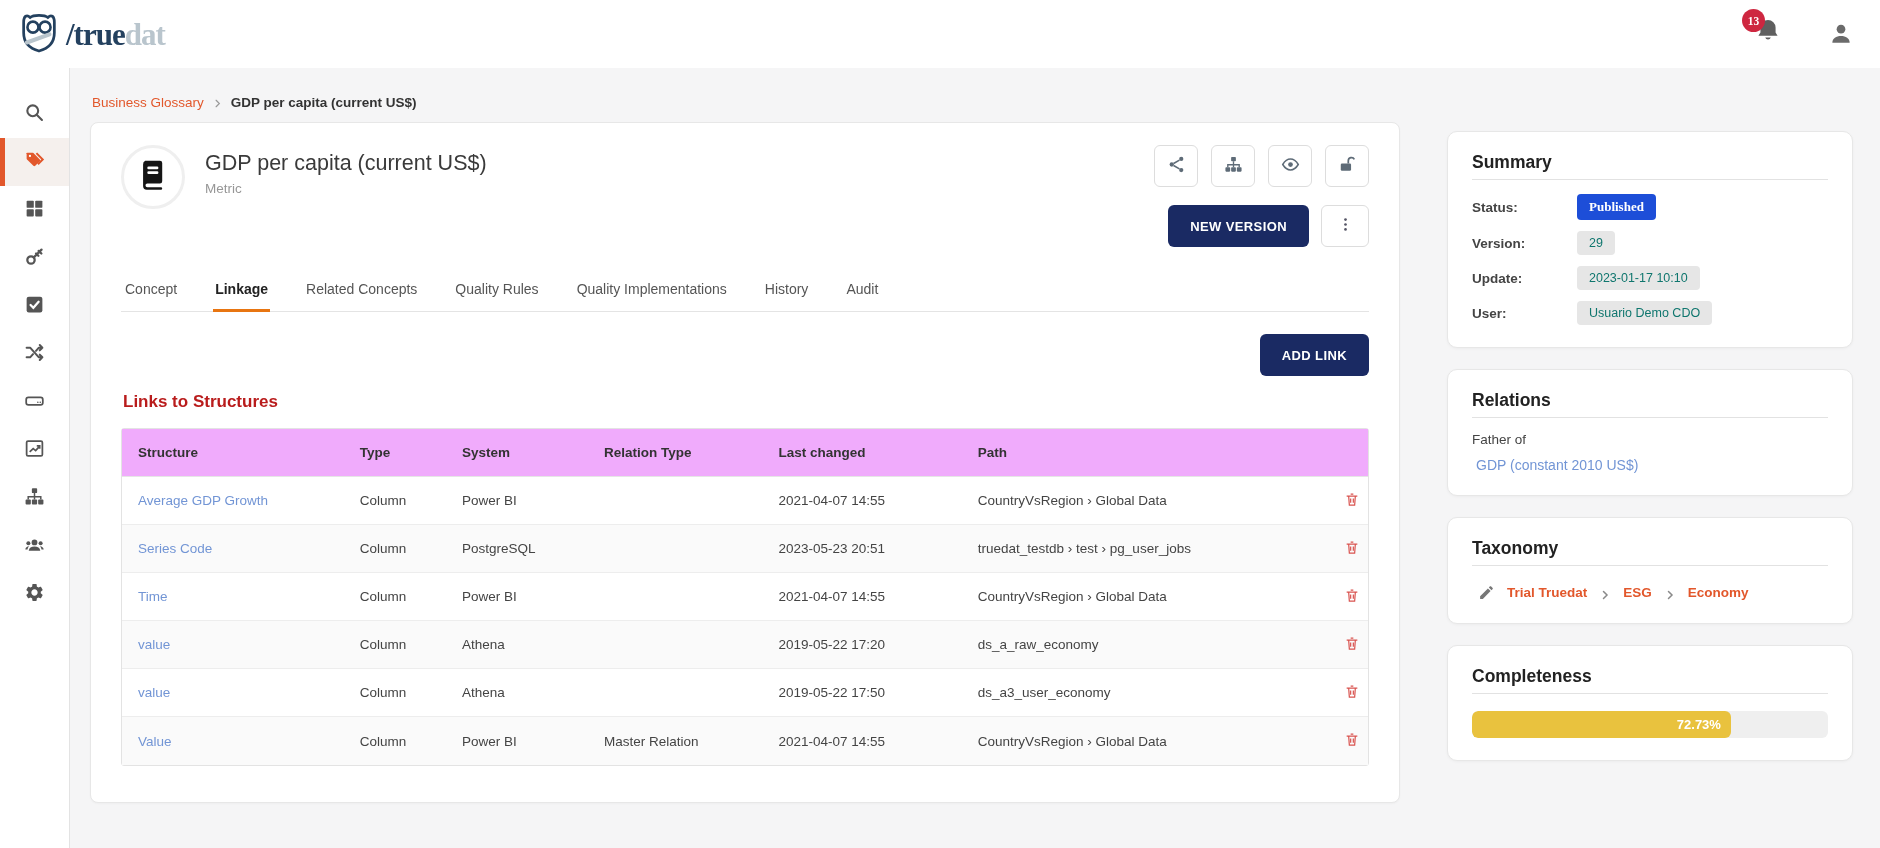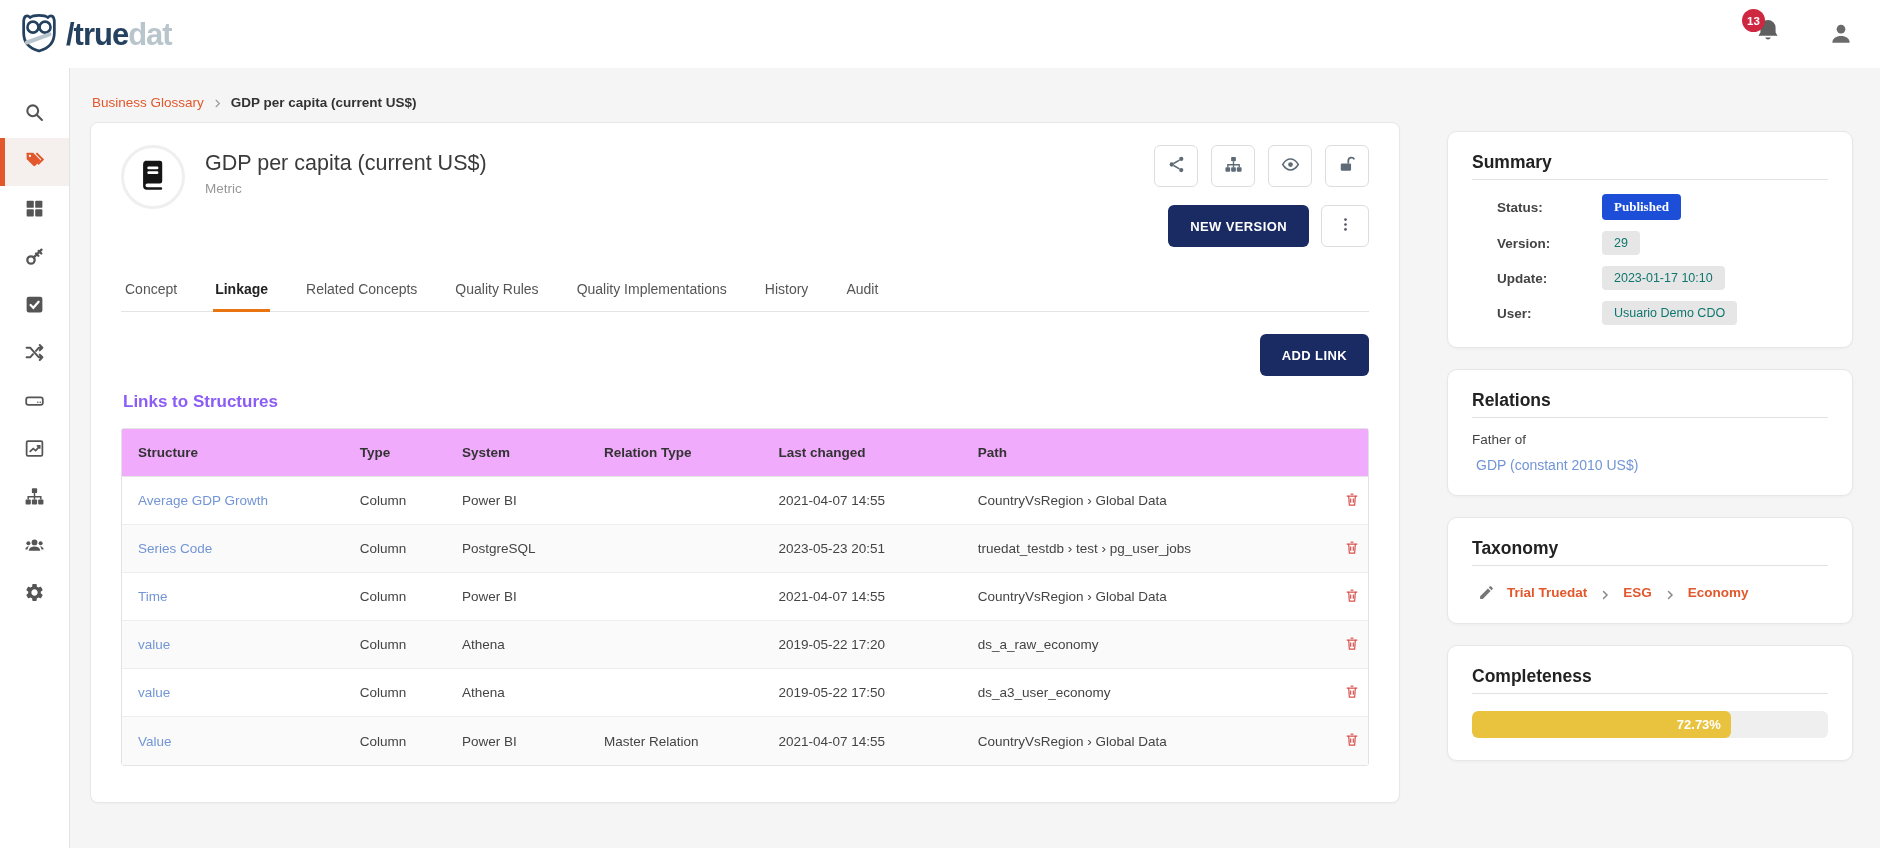--- a/index.html
+++ b/index.html
@@ -1,20 +1,20 @@
 <!DOCTYPE html>
 <html><head>
 <meta charset="utf-8">
 <style>
   * { margin:0; padding:0; box-sizing:border-box; }
   html,body { width:1880px; height:848px; overflow:hidden; }
   body { font-family:"Liberation Sans","DejaVu Sans",sans-serif; background:#f5f5f6; color:#3c3c3c; }
 
   
-  .topbar { height:68px; background:#fff; display:flex; align-items:center; justify-content:space-between; padding:0 26px 0 18px; }
+  .topbar { height:68px; background:#fff; display:flex; align-items:center; justify-content:space-between; padding:0 26px 0 18px;font-family:Liberation Serif, serif; }
   .logo { display:flex; align-items:center; gap:6px; cursor:pointer; }
   .logo-text { font-size:31px; font-weight:bold; letter-spacing:-1px; line-height:1; }
   .logo-true { color:#24415f; }
   .logo-dat  { color:#b9c5cd; }
   .topbar-right { display:flex; align-items:center; gap:44px; }
   .bell-wrap { position:relative; width:30px; height:34px; cursor:pointer; color:#5f5f5f; }
   .bell-badge { position:absolute; top:-8px; left:-12px; min-width:23px; height:23px; background:#ce2740; color:#fff;
                 border-radius:50%; font-size:11.5px; font-weight:bold; display:flex; align-items:center; justify-content:center; }
   .user-btn { color:#6b6b6b; cursor:pointer; width:26px; height:26px; }
 
@@ -53,39 +53,39 @@
                  letter-spacing:.4px; padding:0 22px; height:42px; cursor:pointer; font-family:inherit; }
   .kebab-btn { width:48px; height:42px; border:1px solid #ddd; border-radius:6px; background:#fff; color:#556;
                display:flex; align-items:center; justify-content:center; cursor:pointer; }
   .kebab-btn svg { width:17px; height:17px; }
 
   .tabs { display:flex; gap:34px; margin-top:28px; border-bottom:1px solid #e4e4e4; padding:0 2px; }
   .tab { font-size:14px; color:#555; padding:6px 2px 12px 2px; cursor:pointer; border-bottom:3px solid transparent; margin-bottom:-1px; }
   .tab.active { color:#222; font-weight:bold; border-bottom-color:#e87511; }
 
   .addlink-row { display:flex; justify-content:flex-end; margin-top:22px; }
-  .section-title { font-size:17px; font-weight:bold; color:#8b5cf6; margin-top:16px; padding-left:2px; }
+  .section-title { font-size:17px; font-weight:bold; color:#b91c1c; margin-top:16px; padding-left:2px; }
 
   
   .ltable { margin-top:16px; border:1px solid #e3e3e3; border-radius:3px; font-size:13.5px; }
   .trow { display:grid; grid-template-columns:17.8% 8.2% 11.4% 14% 16% 28.9% 3.7%; align-items:center; height:48px; }
   .thead { background:#f0abfc; border-bottom:1px solid #e6e6e6; font-weight:bold; color:#333; }
   .tbody .trow { border-bottom:1px solid #ededed; color:#444; }
   .tbody .trow:last-child { border-bottom:none; }
   .tbody .trow:nth-child(even) { background:#fafafa; }
   .tcell { padding-left:16px; white-space:nowrap; overflow:hidden; text-overflow:ellipsis; }
   .struct-link { color:#7295d5; cursor:pointer; }
   .trash-btn { background:none; border:none; color:#d9534f; cursor:pointer; width:28px; height:28px; display:flex; align-items:center; justify-content:center; }
   .trash-btn svg { width:16px; height:17px; }
 
   
   .right-col { width:406px; margin-left:auto; margin-top:63px; display:flex; flex-direction:column; gap:21px; }
   .panel { background:#fff; border:1px solid #e7e7e7; border-radius:10px; box-shadow:0 1px 3px rgba(0,0,0,.04); padding:20px 24px 22px 24px; }
   .panel-title { font-size:17.5px; font-weight:bold; color:#222; padding-bottom:6px; border-bottom:1px solid #e2e2e2; }
-  .summary-grid { margin-top:14px; display:grid; grid-template-columns:105px 1fr; row-gap:11px; align-items:center;margin-left:25px; }
+  .summary-grid { margin-top:14px; display:grid; grid-template-columns:105px 1fr; row-gap:11px; align-items:center; }
   .sum-label { font-size:13.5px; font-weight:bold; color:#444; }
   .badge { display:inline-block; font-size:12.5px; padding:5px 12px; border-radius:4px; }
   .badge-green { background:#1d4ed8; color:#fff; font-weight:bold; font-size:13px;font-family:Liberation Serif, serif; }
   .badge-gray { background:#e6e6e6; color:#0f766e; }
   .relation-kind { margin-top:14px; font-size:13.5px; color:#444; }
   .relation-link { margin-top:10px; font-size:14px; color:#7295d5; cursor:pointer; padding-left:4px; }
   .tax-row { margin-top:18px; display:flex; align-items:center; gap:12px; padding-left:6px; }
   .pencil-btn { color:#777; width:17px; height:17px; cursor:pointer; }
   .tax-link { color:#e2572b; font-size:13.5px; font-weight:bold; cursor:pointer; }
   .tax-sep { color:#8a8a8a; width:12px; height:12px; }

